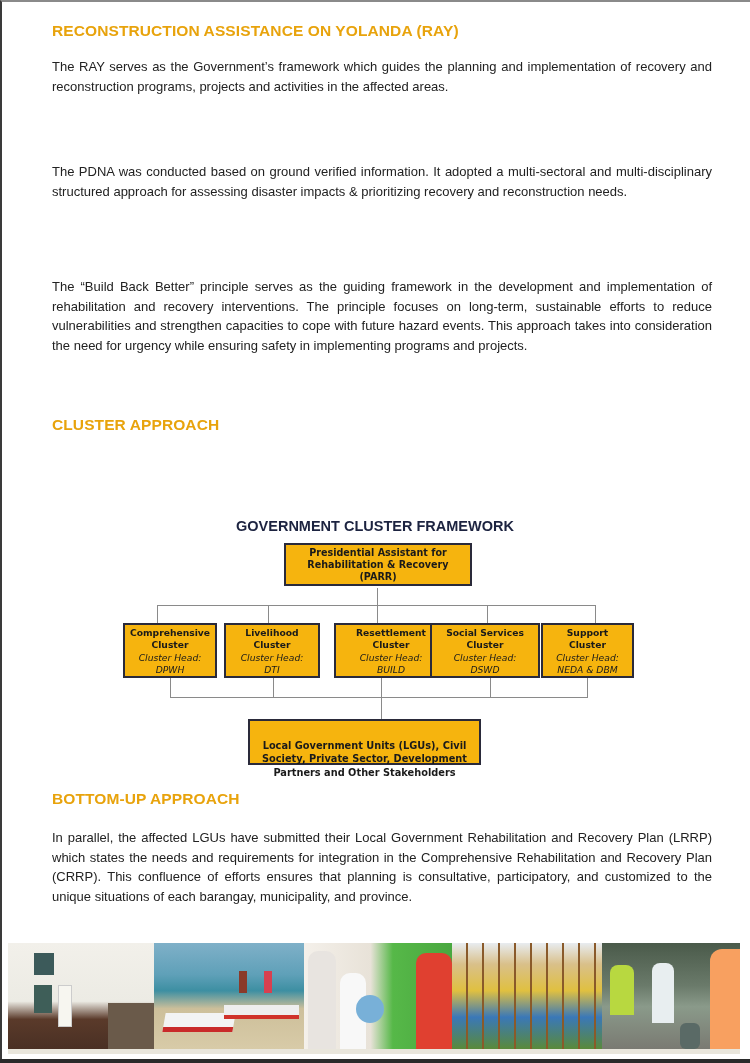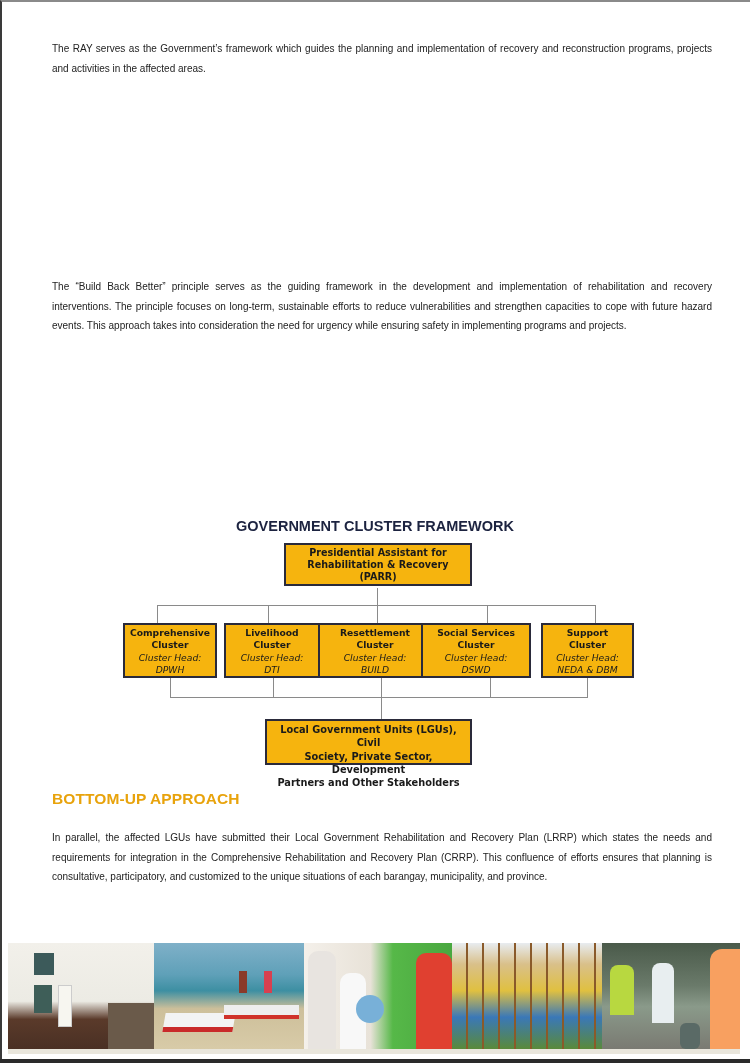--- a/index.html
+++ b/index.html
@@ -3,54 +3,57 @@
 <meta charset="utf-8">
 <style>
   html, body { margin: 0; padding: 0; background: #ffffff; }
   body { width: 750px; height: 1063px; position: relative; overflow: hidden;
          font-family: "Liberation Sans", sans-serif; color: #1f1f1f; }
   .page { position: absolute; left: 0; top: 0; width: 750px; height: 1063px;
           border-top: 2px solid #8a8a8a; border-left: 2px solid #3a3a3a; box-sizing: border-box; }
   .page-bottom { position: absolute; left: 0; bottom: 0; width: 750px; height: 4px; background: #2a2a2a; }
   .section { position: absolute; left: 52px; width: 660px; }
   .heading { color: #e8a30c; font-weight: bold; font-size: 15.5px; letter-spacing: 0.1px; margin: 0; }
-  .para { font-size: 10px; line-height: 19.5px; text-align: justify; margin: 0; color: #222; }
+  .para { font-size: 13px; line-height: 19.5px; text-align: justify; margin: 0; color: #222; }
 
   .diagram-title { position: absolute; left: 0; width: 750px; top: 518px; text-align: center;
                    font-weight: bold; font-size: 14.5px; color: #1c2340; }
   .org-box { position: absolute; background: #f6b40e; border: 2px solid #2a2a3a; box-sizing: border-box;
              text-align: center; font-family: "DejaVu Sans", sans-serif; color: #1a1a1a; }
   .org-box .b { font-weight: bold; display: block; }
   .org-box .i { font-style: italic; display: block; }
   .top-box { left: 284px; top: 543px; width: 188px; height: 43px; font-size: 9.6px; line-height: 12.2px; padding-top: 2px; }
   .cluster { top: 623px; height: 55px; font-size: 9.2px; line-height: 12.3px; padding-top: 2px; }
-  .bottom-box { left: 265px; top: 719px; width: 207px; height: 46px; font-size: 9.8px; line-height: 13.3px; padding-top: 2px; }
+  .bottom-box { left: 248px; top: 719px; width: 233px; height: 46px; font-size: 9.8px; line-height: 13.3px; padding-top: 18px; }
   .line { position: absolute; background: #8a8a8a; }
 
   .photo-strip { position: absolute; left: 8px; top: 943px; width: 732px; height: 106px; display: flex; }
   .photo { height: 100%; position: relative; overflow: hidden; }
   .photo-shadow { position: absolute; left: 8px; top: 1049px; width: 732px; height: 5px; background: #e9e6dc; }
 </style>
 </head>
 <body>
 
 <div class="page"></div>
 
 <div class="section" style="top:22px;">
+  <h2 class="heading">RECONSTRUCTION ASSISTANCE ON YOLANDA (RAY)</h2>
   <p class="para" style="margin-top:17px;">The  RAY serves as the Government’s framework which guides the planning and implementation of recovery and reconstruction programs, projects and activities in the affected areas.</p>
 </div>
 
 <div class="section" style="top:145px;">
+  <p class="para" style="margin-top:17px;">The PDNA was conducted based on ground verified information.  It adopted a multi-sectoral and multi-disciplinary structured approach for assessing disaster impacts &amp; prioritizing recovery and reconstruction needs.</p>
 </div>
 
 <div class="section" style="top:259px;">
   <p class="para" style="margin-top:18px;">The “Build Back Better” principle serves as the guiding framework in the development and implementation of rehabilitation and recovery interventions. The principle focuses on long-term, sustainable efforts to reduce vulnerabilities and strengthen capacities to cope with future hazard events. This approach takes into consideration the need for urgency while ensuring safety in implementing programs and projects.</p>
 </div>
 
 <div class="section" style="top:416px;">
+  <h2 class="heading">CLUSTER APPROACH</h2>
 </div>
 
 <div>
   <div class="diagram-title">GOVERNMENT CLUSTER FRAMEWORK</div>
 
   <div class="org-box top-box">
     <span class="b">Presidential Assistant for</span>
     <span class="b">Rehabilitation &amp; Recovery</span>
     <span class="b">(PARR)</span>
   </div>
@@ -68,27 +71,27 @@
     <span class="b">Cluster</span>
     <span class="i">Cluster Head:</span>
     <span class="i">DPWH</span>
   </div>
   <div class="org-box cluster" style="left:224px; width:96px;">
     <span class="b">Livelihood</span>
     <span class="b">Cluster</span>
     <span class="i">Cluster Head:</span>
     <span class="i">DTI</span>
   </div>
-  <div class="org-box cluster" style="left:318px; width:114px;text-align:center;">
+  <div class="org-box cluster" style="left:334px; width:114px;text-align:center;">
     <span class="b">Resettlement</span>
     <span class="b">Cluster</span>
     <span class="i">Cluster Head:</span>
     <span class="i">BUILD</span>
   </div>
-  <div class="org-box cluster" style="left:421px; width:110px;">
+  <div class="org-box cluster" style="left:430px; width:110px;">
     <span class="b">Social Services</span>
     <span class="b">Cluster</span>
     <span class="i">Cluster Head:</span>
     <span class="i">DSWD</span>
   </div>
   <div class="org-box cluster" style="left:541px; width:93px;">
     <span class="b">Support</span>
     <span class="b">Cluster</span>
     <span class="i">Cluster Head:</span>
     <span class="i">NEDA &amp; DBM</span>

